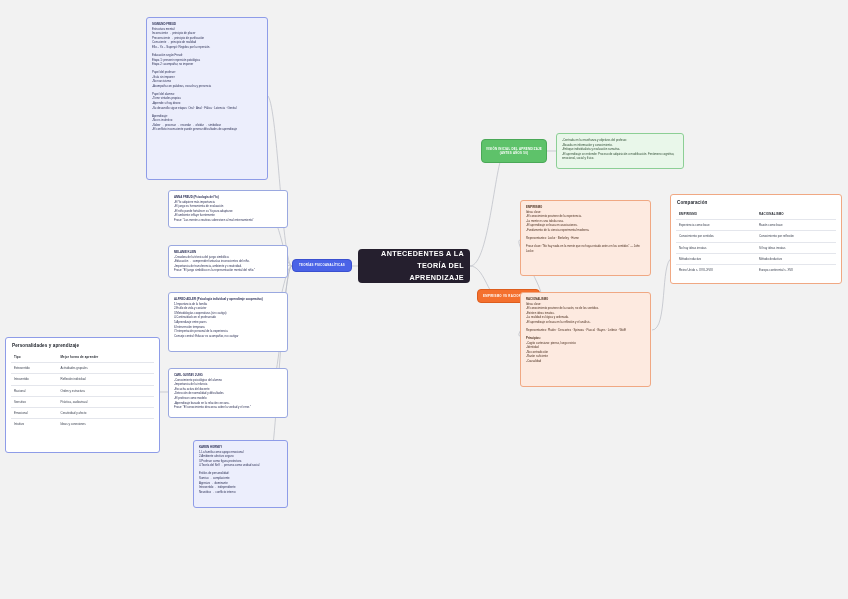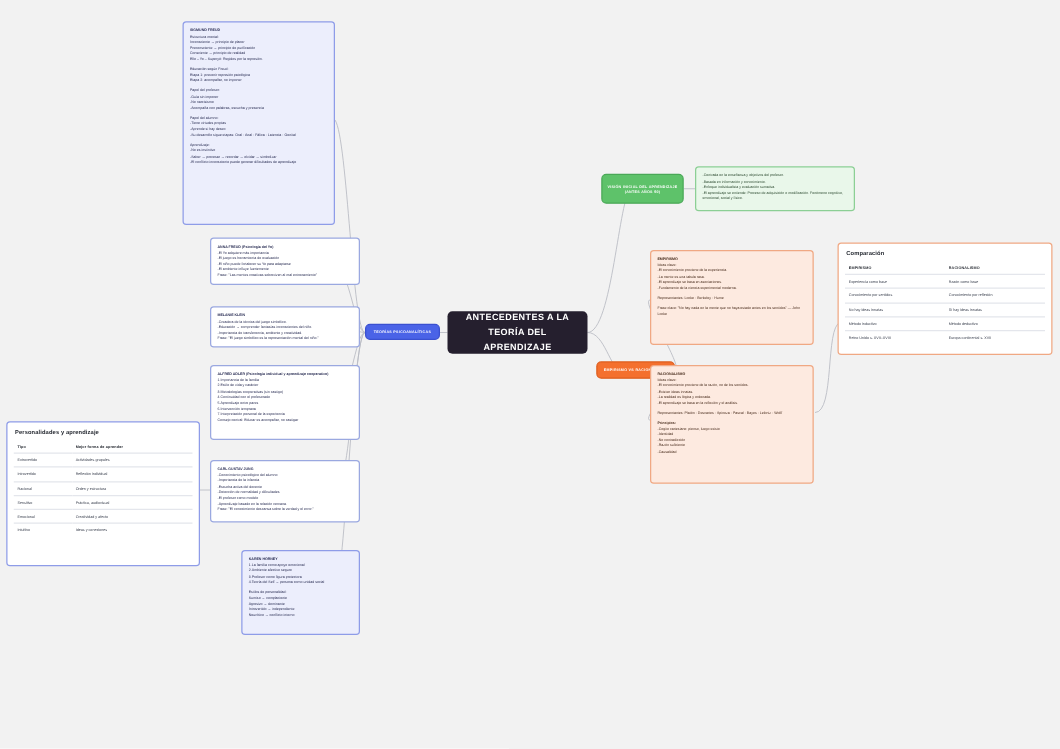--- a/index.html
+++ b/index.html
@@ -108,21 +108,21 @@
 
       <path d="M540 296 C 548 296, 512 240, 520 240"></path>
       <path d="M540 296 C 548 296, 512 336, 520 336"></path>
 
       <path d="M652 330 C 668 330, 660 262, 672 258"></path>
 
       <path d="M160 392 L172 392"></path>
     </g>
   </svg>
 
-  <div class="node central" style="left:358px;top:249px;width:112px;height:34px;">ANTECEDENTES A LA TEORÍA DEL APRENDIZAJE</div>
+  <div class="node central" style="left:358px;top:249px;width:112px;height:34px;text-align:right;">ANTECEDENTES A LA TEORÍA DEL APRENDIZAJE</div>
 
   <div class="node pill pill-blue" style="left:292px;top:259px;width:60px;height:13px;">TEORÍAS PSICOANALÍTICAS</div>
 
   <div class="node pill pill-green" style="left:481px;top:139px;width:66px;height:24px;">VISIÓN INICIAL DEL APRENDIZAJE (ANTES AÑOS 50)</div>
 
   <div class="node pill pill-orange" style="left:477px;top:289px;width:63px;height:14px;">EMPIRISMO VS RACIONALISMO</div>
 
   <div class="node card card-blue" style="left:146px;top:17px;width:122px;height:163px;">
     <span class="t hd">SIGMUND FREUD</span>
     <span class="t">Estructura mental:</span>

